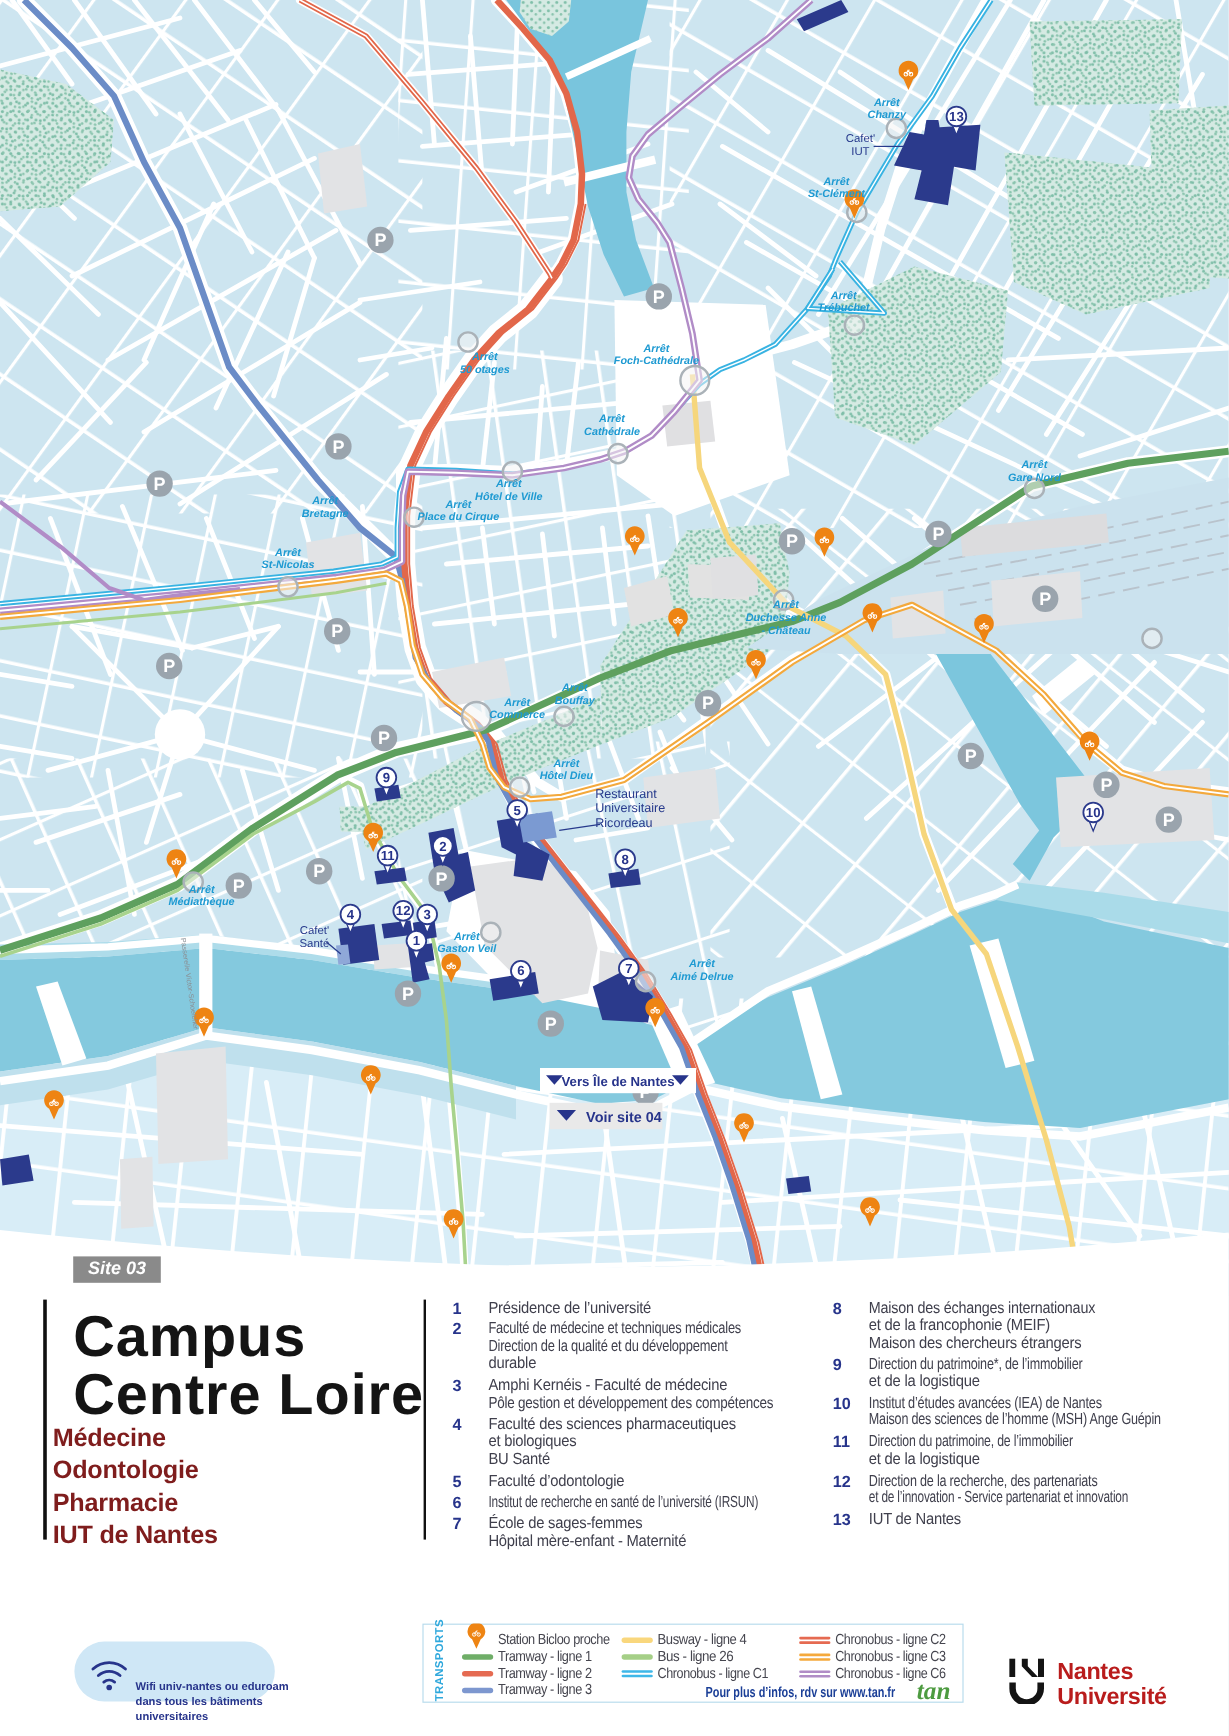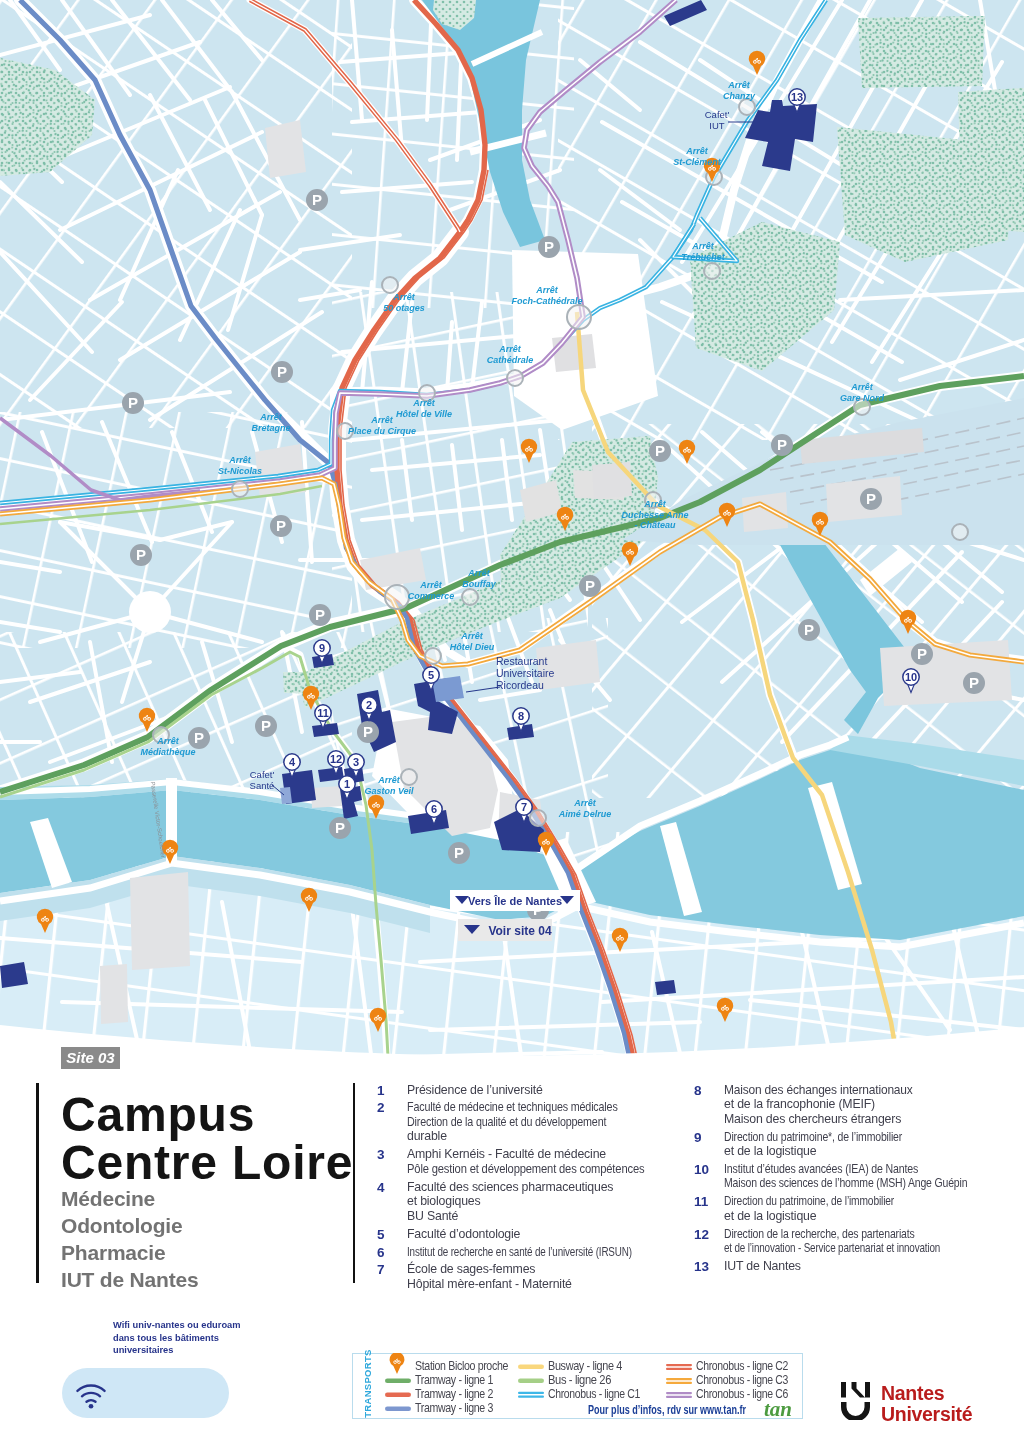--- a/index.html
+++ b/index.html
@@ -842,30 +842,30 @@
 
 <g>
 <rect x="458" y="919" width="94" height="22" fill="#e9e9e9"></rect>
 <path d="M464,925 L480,925 L472,934 Z" fill="#27348b"></path>
 <text x="520" y="935" font-size="12" font-weight="bold" fill="#27348b" text-anchor="middle" font-family="Liberation Sans, sans-serif">Voir site 04</text>
 </g>
 
 <path d="M0,1025 C200,1046 380,1056 512,1056 C700,1054 880,1042 1024,1027 L1024,1080 L0,1080 Z" fill="#ffffff"></path>
 </svg>
 
-<div class="abs" style="left:61px;top:1047px;width:59px;height:22px;background:#8a8a8a;color:#fff;
+<div class="abs" style="left:61px;top:1047px;width:73px;height:22px;background:#8a8a8a;color:#fff;
  font-weight:bold;font-style:italic;font-size:15px;text-align:center;line-height:22px;">Site 03</div>
 
 <div class="abs" style="left:36px;top:1083px;width:2.5px;height:200px;background:#111;"></div>
 
 <div class="abs" style="left:353px;top:1083px;width:2px;height:200px;background:#111;"></div>
 
 <div class="abs" style="left:61px;top:1091px;font-size:48px;line-height:48px;font-weight:bold;color:#141414;letter-spacing:0.8px;">Campus<br>Centre Loire</div>
 
-<div class="abs" style="left:61px;top:1185px;font-size:21px;line-height:27px;color:#737373;font-weight:bold;letter-spacing:-0.2px;">Médecine<br>Odontologie<br>Pharmacie<br>IUT de Nantes</div>
+<div class="abs" style="left:44px;top:1185px;font-size:21px;line-height:27px;color:#7f1d1d;font-weight:bold;letter-spacing:-0.2px;">Médecine<br>Odontologie<br>Pharmacie<br>IUT de Nantes</div>
 
 <div class="abs" style="left:377px;top:1082.5px;width:26px;text-align:left;font-size:13.5px;font-weight:bold;color:#27348b;">1</div>
 <div class="abs" style="left:407px;top:1082.5px;width:400px;font-size:13.4px;line-height:14.6px;color:#3f3f4c;letter-spacing:-0.2px;transform:scaleX(0.92);transform-origin:0 0;"><span style="display:inline-block;transform:scaleX(1);transform-origin:0 0;white-space:nowrap;">Présidence de l’université</span></div>
 <div class="abs" style="left:377px;top:1100.3px;width:26px;text-align:left;font-size:13.5px;font-weight:bold;color:#27348b;">2</div>
 <div class="abs" style="left:407px;top:1100.3px;width:400px;font-size:13.4px;line-height:14.6px;color:#3f3f4c;letter-spacing:-0.2px;transform:scaleX(0.92);transform-origin:0 0;"><span style="display:inline-block;transform:scaleX(0.87);transform-origin:0 0;white-space:nowrap;">Faculté de médecine et techniques médicales</span><br><span style="display:inline-block;transform:scaleX(0.87);transform-origin:0 0;white-space:nowrap;">Direction de la qualité et du développement</span><br><span style="display:inline-block;transform:scaleX(1);transform-origin:0 0;white-space:nowrap;">durable</span></div>
 <div class="abs" style="left:377px;top:1147.3px;width:26px;text-align:left;font-size:13.5px;font-weight:bold;color:#27348b;">3</div>
 <div class="abs" style="left:407px;top:1147.3px;width:400px;font-size:13.4px;line-height:14.6px;color:#3f3f4c;letter-spacing:-0.2px;transform:scaleX(0.92);transform-origin:0 0;"><span style="display:inline-block;transform:scaleX(1);transform-origin:0 0;white-space:nowrap;">Amphi Kernéis - Faculté de médecine</span><br><span style="display:inline-block;transform:scaleX(0.91);transform-origin:0 0;white-space:nowrap;">Pôle gestion et développement des compétences</span></div>
 <div class="abs" style="left:377px;top:1179.7px;width:26px;text-align:left;font-size:13.5px;font-weight:bold;color:#27348b;">4</div>
 <div class="abs" style="left:407px;top:1179.7px;width:400px;font-size:13.4px;line-height:14.6px;color:#3f3f4c;letter-spacing:-0.2px;transform:scaleX(0.92);transform-origin:0 0;"><span style="display:inline-block;transform:scaleX(1);transform-origin:0 0;white-space:nowrap;">Faculté des sciences pharmaceutiques</span><br><span style="display:inline-block;transform:scaleX(1);transform-origin:0 0;white-space:nowrap;">et biologiques</span><br><span style="display:inline-block;transform:scaleX(1);transform-origin:0 0;white-space:nowrap;">BU Santé</span></div>
 <div class="abs" style="left:377px;top:1226.7px;width:26px;text-align:left;font-size:13.5px;font-weight:bold;color:#27348b;">5</div>
@@ -892,21 +892,21 @@
 
 <svg class="abs" style="left:72px;top:1380px;" width="38" height="29" viewBox="0 0 42 32">
  <g fill="none" stroke="#27348b" stroke-width="2.6" stroke-linecap="round">
  <path d="M6,12 A22,22 0 0 1 36,12"></path>
  <path d="M11,18 A15,15 0 0 1 31,18"></path>
  <path d="M16,24 A8,8 0 0 1 26,24"></path>
  </g>
  <circle cx="21" cy="29" r="2.6" fill="#27348b"></circle>
 </svg>
 
-<div class="abs" style="left:113px;top:1319px;width:140px;font-size:9.3px;line-height:12.5px;font-weight:bold;color:#27348b;">Wifi univ-nantes ou eduroam<br>dans tous les bâtiments<br>universitaires</div>
+<div class="abs" style="left:113px;top:1399px;width:140px;font-size:9.3px;line-height:12.5px;font-weight:bold;color:#27348b;">Wifi univ-nantes ou eduroam<br>dans tous les bâtiments<br>universitaires</div>
 
 <div class="abs" style="left:352px;top:1353px;width:449px;height:64px;background:#fff;border:1.5px solid #b9dced;"></div>
 
 <div class="abs" style="left:331px;top:1378px;width:72px;font-size:9.5px;font-weight:bold;color:#2fa8dc;letter-spacing:0.3px;transform:rotate(-90deg);text-align:center;">TRANSPORTS</div>
 <svg class="abs" style="left:352px;top:1353px;" width="452" height="67" viewBox="0 0 452 67">
 
  <g transform="translate(45,12)">
       <path d="M0,9 L-3.6,1 A7.4,7.4 0 1 1 3.6,1 Z" fill="#ee8413"></path>
       <circle cx="0" cy="-4" r="4.9" fill="#ee8413"></circle>
       <g fill="none" stroke="#fff" stroke-width="0.8">

